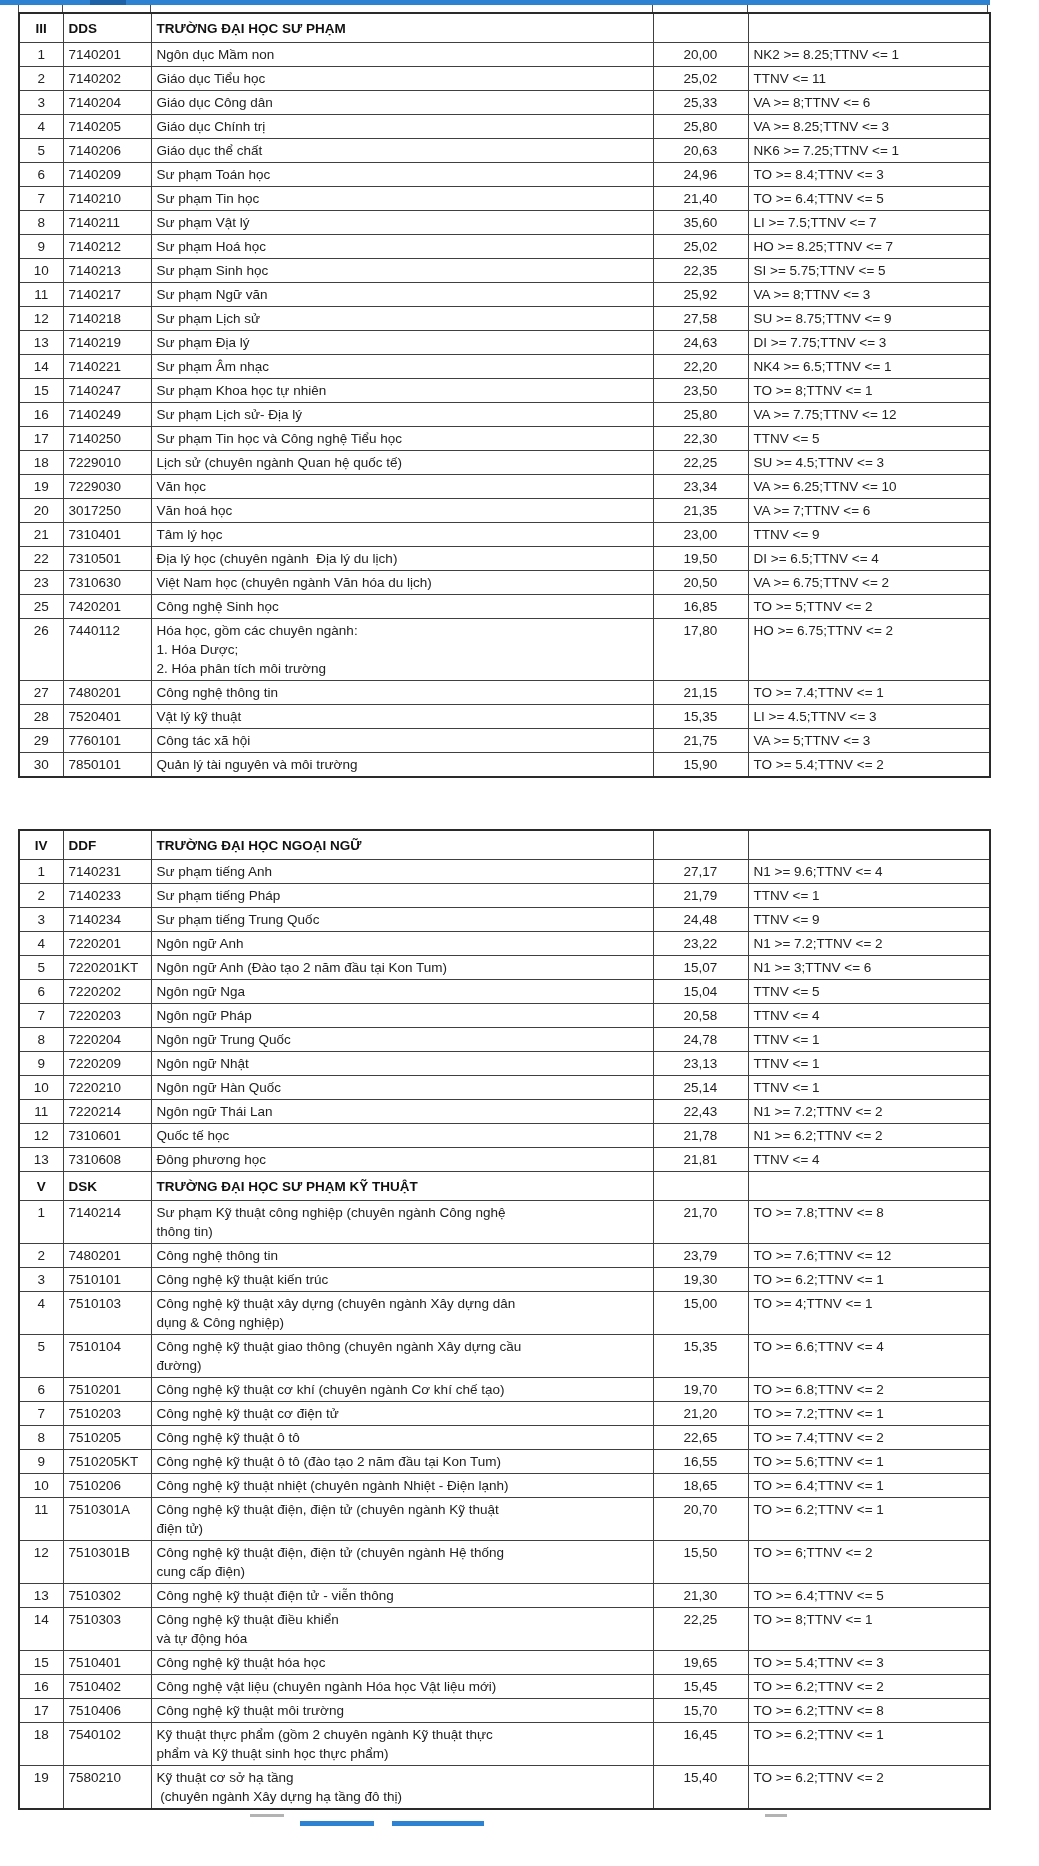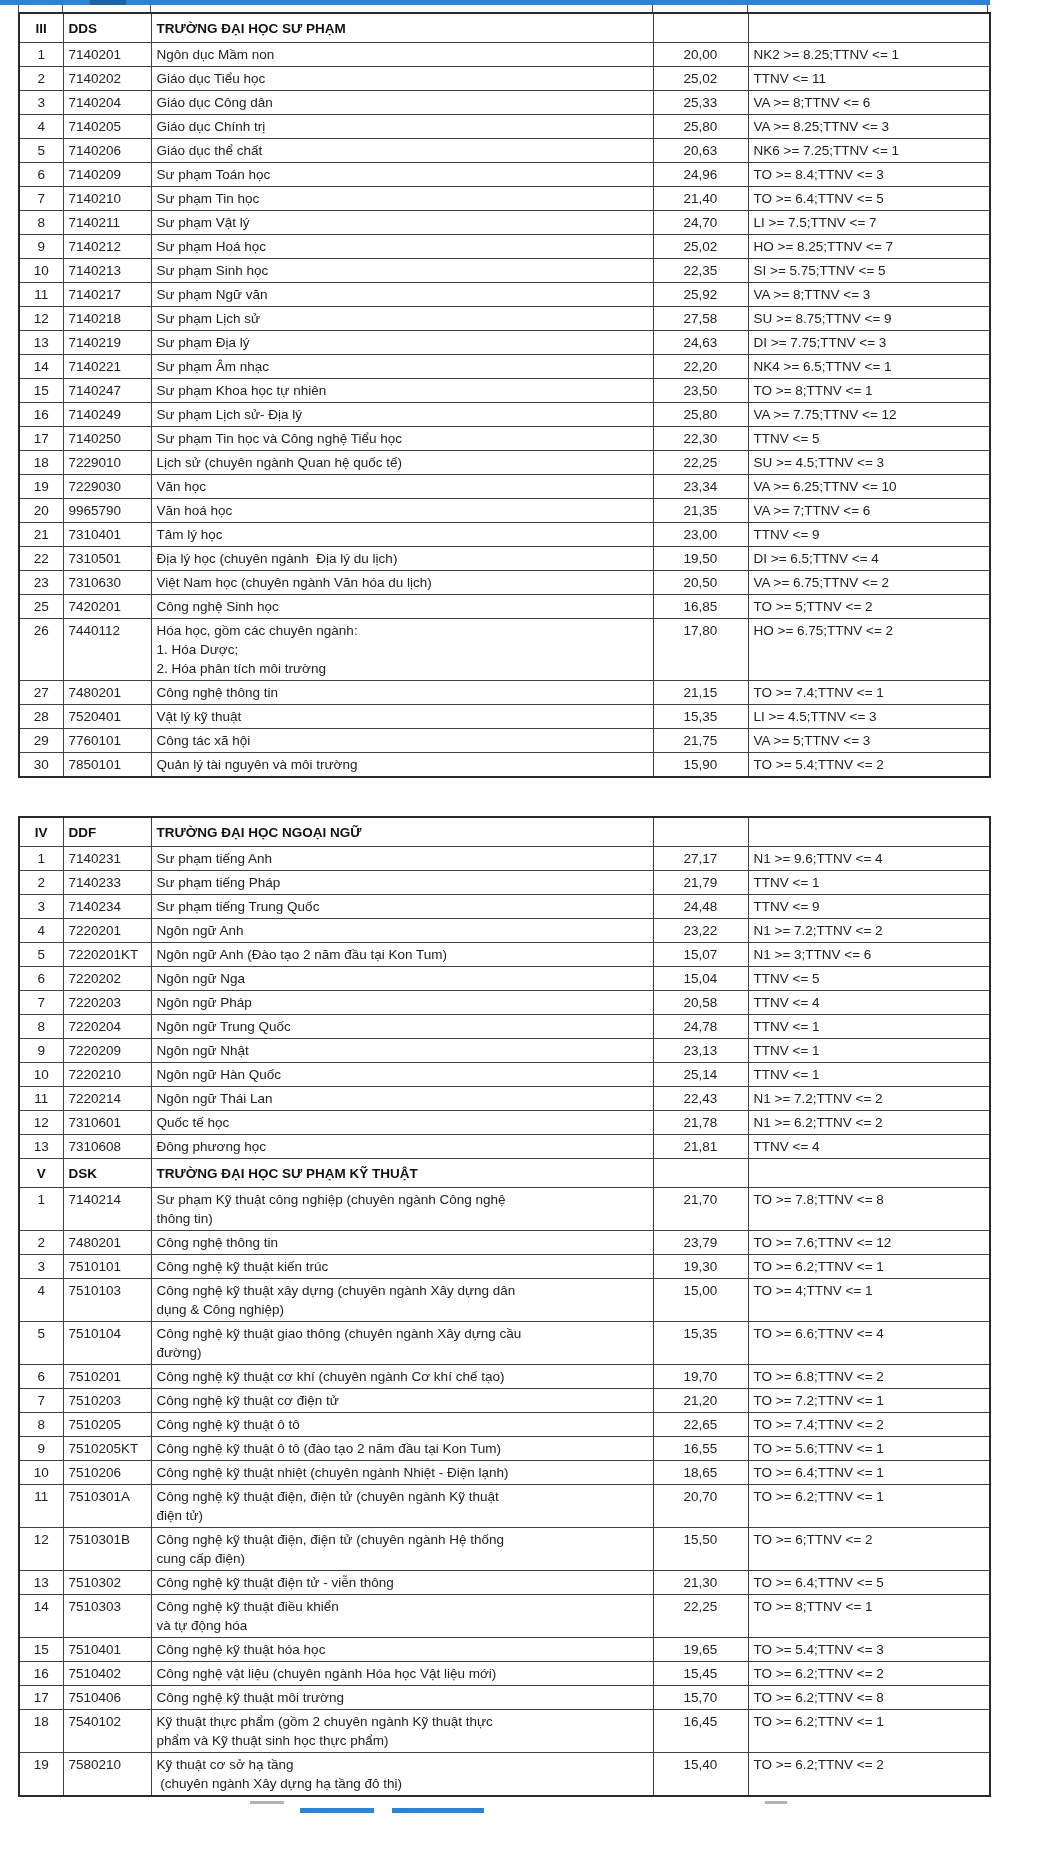--- a/index.html
+++ b/index.html
@@ -30,21 +30,21 @@
     padding:2px 5px;overflow:hidden;
   }
   td.stt{text-align:center;padding-left:1px;padding-right:1px;}
   td.code{text-align:left;}
   td.name{text-align:left;white-space:pre-wrap;}
   td.score{text-align:center;}
   td.cond{text-align:left;border-left:2px solid #333333;}
   tr.section-header td{font-weight:bold;padding-top:5px;padding-bottom:4px;color:#111;}
   tr.tall td{}
 
-  #table-2{margin-top:38px;}
+  #table-2{margin-top:51px;}
 
   
   .bottom-artifacts{position:relative;height:20px;}
   .bottom-artifacts .dash{position:absolute;height:3px;top:4px;background:#b3b3b3;}
   .bottom-artifacts .bdash{position:absolute;height:5px;top:11px;}
   .d1{left:232px;width:34px;}
   .d2{left:747px;width:22px;}
   .b1{left:282px;width:74px;}
   .b2{left:374px;width:92px;}
 </style>
@@ -129,21 +129,21 @@
             <td class="stt">7</td>
             <td class="code">7140210</td>
             <td class="name">Sư phạm Tin học</td>
             <td class="score">21,40</td>
             <td class="cond">TO &gt;= 6.4;TTNV &lt;= 5</td>
           </tr>
           <tr>
             <td class="stt">8</td>
             <td class="code">7140211</td>
             <td class="name">Sư phạm Vật lý</td>
-            <td class="score">24,70</td>
+            <td class="score">35,60</td>
             <td class="cond">LI &gt;= 7.5;TTNV &lt;= 7</td>
           </tr>
           <tr>
             <td class="stt">9</td>
             <td class="code">7140212</td>
             <td class="name">Sư phạm Hoá học</td>
             <td class="score">25,02</td>
             <td class="cond">HO &gt;= 8.25;TTNV &lt;= 7</td>
           </tr>
           <tr>
@@ -211,21 +211,21 @@
           </tr>
           <tr>
             <td class="stt">19</td>
             <td class="code">7229030</td>
             <td class="name">Văn học</td>
             <td class="score">23,34</td>
             <td class="cond">VA &gt;= 6.25;TTNV &lt;= 10</td>
           </tr>
           <tr>
             <td class="stt">20</td>
-            <td class="code">9965790</td>
+            <td class="code">3017250</td>
             <td class="name">Văn hoá học</td>
             <td class="score">21,35</td>
             <td class="cond">VA &gt;= 7;TTNV &lt;= 6</td>
           </tr>
           <tr>
             <td class="stt">21</td>
             <td class="code">7310401</td>
             <td class="name">Tâm lý học</td>
             <td class="score">23,00</td>
             <td class="cond">TTNV &lt;= 9</td>

